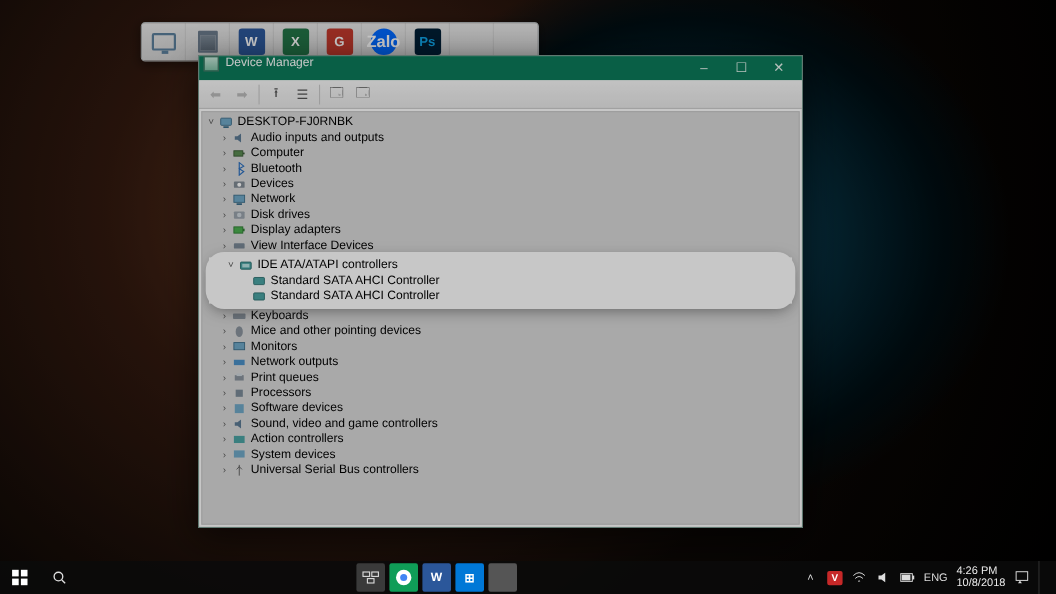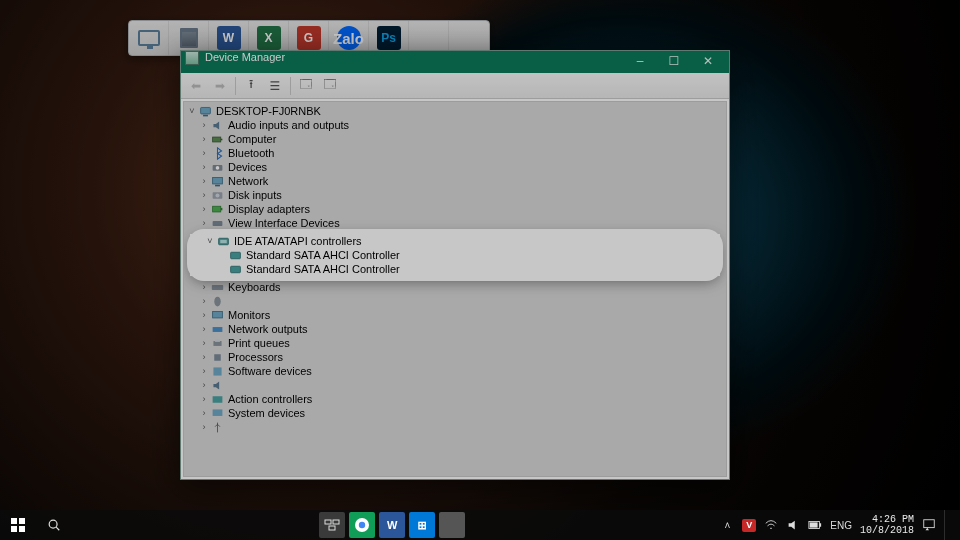--- a/index.html
+++ b/index.html
@@ -67,21 +67,21 @@
 
   
   .taskbar{position:absolute;left:0;bottom:0;width:960px;height:30px;background:rgba(10,10,10,0.85);display:flex;align-items:center;color:#ddd;font-size:10px;}
   .taskbar .start{width:36px;height:30px;display:flex;align-items:center;justify-content:center;}
   .wingrid{width:14px;height:14px;display:grid;grid-template-columns:1fr 1fr;grid-template-rows:1fr 1fr;gap:2px;}
   .wingrid div{background:#fff;}
   .taskbar .search{width:36px;display:flex;align-items:center;justify-content:center;}
   .task-center{flex:1;display:flex;align-items:center;justify-content:center;gap:4px;}
   .tcicon{width:26px;height:26px;border-radius:2px;display:flex;align-items:center;justify-content:center;font-size:11px;font-weight:bold;color:#fff;}
   .tray{display:flex;align-items:center;gap:8px;padding:0 8px;}
-  .tray .clock{font-size:10px;line-height:11px;text-align:right;color:#eaeaea;font-family:Liberation Mono, monospace;}
+  .tray .clock{font-size:10px;line-height:11px;color:#eaeaea;}
   .tray .tic{width:14px;height:14px;display:flex;align-items:center;justify-content:center;color:#ddd;}
   .vbox{width:14px;height:13px;background:#c62828;color:#fff;font-size:9px;font-weight:bold;display:flex;align-items:center;justify-content:center;border-radius:2px;}
   .notif{width:8px;height:30px;border-left:1px solid rgba(255,255,255,0.15);}
 </style>
 </head>
 <body>
 
 <div class="desktop">
   <div class="overlay-dark"></div>
 
@@ -201,21 +201,21 @@
           </div>
         <div class="row dimrow">
             <span class="ind" style="width:14px"></span>
             <span class="tw">›</span>
             <span class="ic">
               <svg viewBox="0 0 16 16">
                 <rect x="2" y="4" width="12" height="8" rx="1" fill="#9aa3ac"></rect>
                 <circle cx="8" cy="8" r="2.5" fill="#cfd6dc"></circle>
               </svg>
             </span>
-            <span class="lbl">Disk inputs</span>
+            <span class="lbl">Disk drives</span>
           </div>
         <div class="row dimrow">
             <span class="ind" style="width:14px"></span>
             <span class="tw">›</span>
             <span class="ic">
               <svg viewBox="0 0 16 16">
                 <rect x="2" y="4" width="10" height="7" fill="#4caf50" stroke="#2e7d32"></rect>
                 <rect x="12" y="6" width="2" height="3" fill="#2e7d32"></rect>
               </svg>
             </span>
@@ -275,20 +275,21 @@
             <span class="lbl">Keyboards</span>
           </div>
         <div class="row dimrow">
             <span class="ind" style="width:14px"></span>
             <span class="tw">›</span>
             <span class="ic">
               <svg viewBox="0 0 16 16">
                 <ellipse cx="8" cy="8" rx="4" ry="6" fill="#8a949e"></ellipse>
               </svg>
             </span>
+            <span class="lbl">Mice and other pointing devices</span>
           </div>
         <div class="row dimrow">
             <span class="ind" style="width:14px"></span>
             <span class="tw">›</span>
             <span class="ic">
               <svg viewBox="0 0 16 16">
                 <rect x="2" y="3" width="12" height="8" fill="#6fa8c7" stroke="#3b6d8a"></rect>
               </svg>
             </span>
             <span class="lbl">Monitors</span>
@@ -335,20 +336,21 @@
             <span class="lbl">Software devices</span>
           </div>
         <div class="row dimrow">
             <span class="ind" style="width:14px"></span>
             <span class="tw">›</span>
             <span class="ic">
               <svg viewBox="0 0 16 16">
                 <path d="M3 6h3l4-3v10l-4-3H3z" fill="#5b7a94"></path>
               </svg>
             </span>
+            <span class="lbl">Sound, video and game controllers</span>
           </div>
         <div class="row dimrow">
             <span class="ind" style="width:14px"></span>
             <span class="tw">›</span>
             <span class="ic">
               <svg viewBox="0 0 16 16">
                 <rect x="2" y="4" width="12" height="8" fill="#4aa3a3"></rect>
               </svg>
             </span>
             <span class="lbl">Action controllers</span>
@@ -364,20 +366,21 @@
             <span class="lbl">System devices</span>
           </div>
         <div class="row dimrow">
             <span class="ind" style="width:14px"></span>
             <span class="tw">›</span>
             <span class="ic">
               <svg viewBox="0 0 16 16">
                 <path d="M8 2v12M8 4l3 3M8 4l-3 3" stroke="#555" fill="none"></path>
               </svg>
             </span>
+            <span class="lbl">Universal Serial Bus controllers</span>
           </div>
       </div>
     </div>
   </div>
 
   <div class="taskbar">
     <div class="start">
       <div class="wingrid">
           <div></div>
           <div></div>

